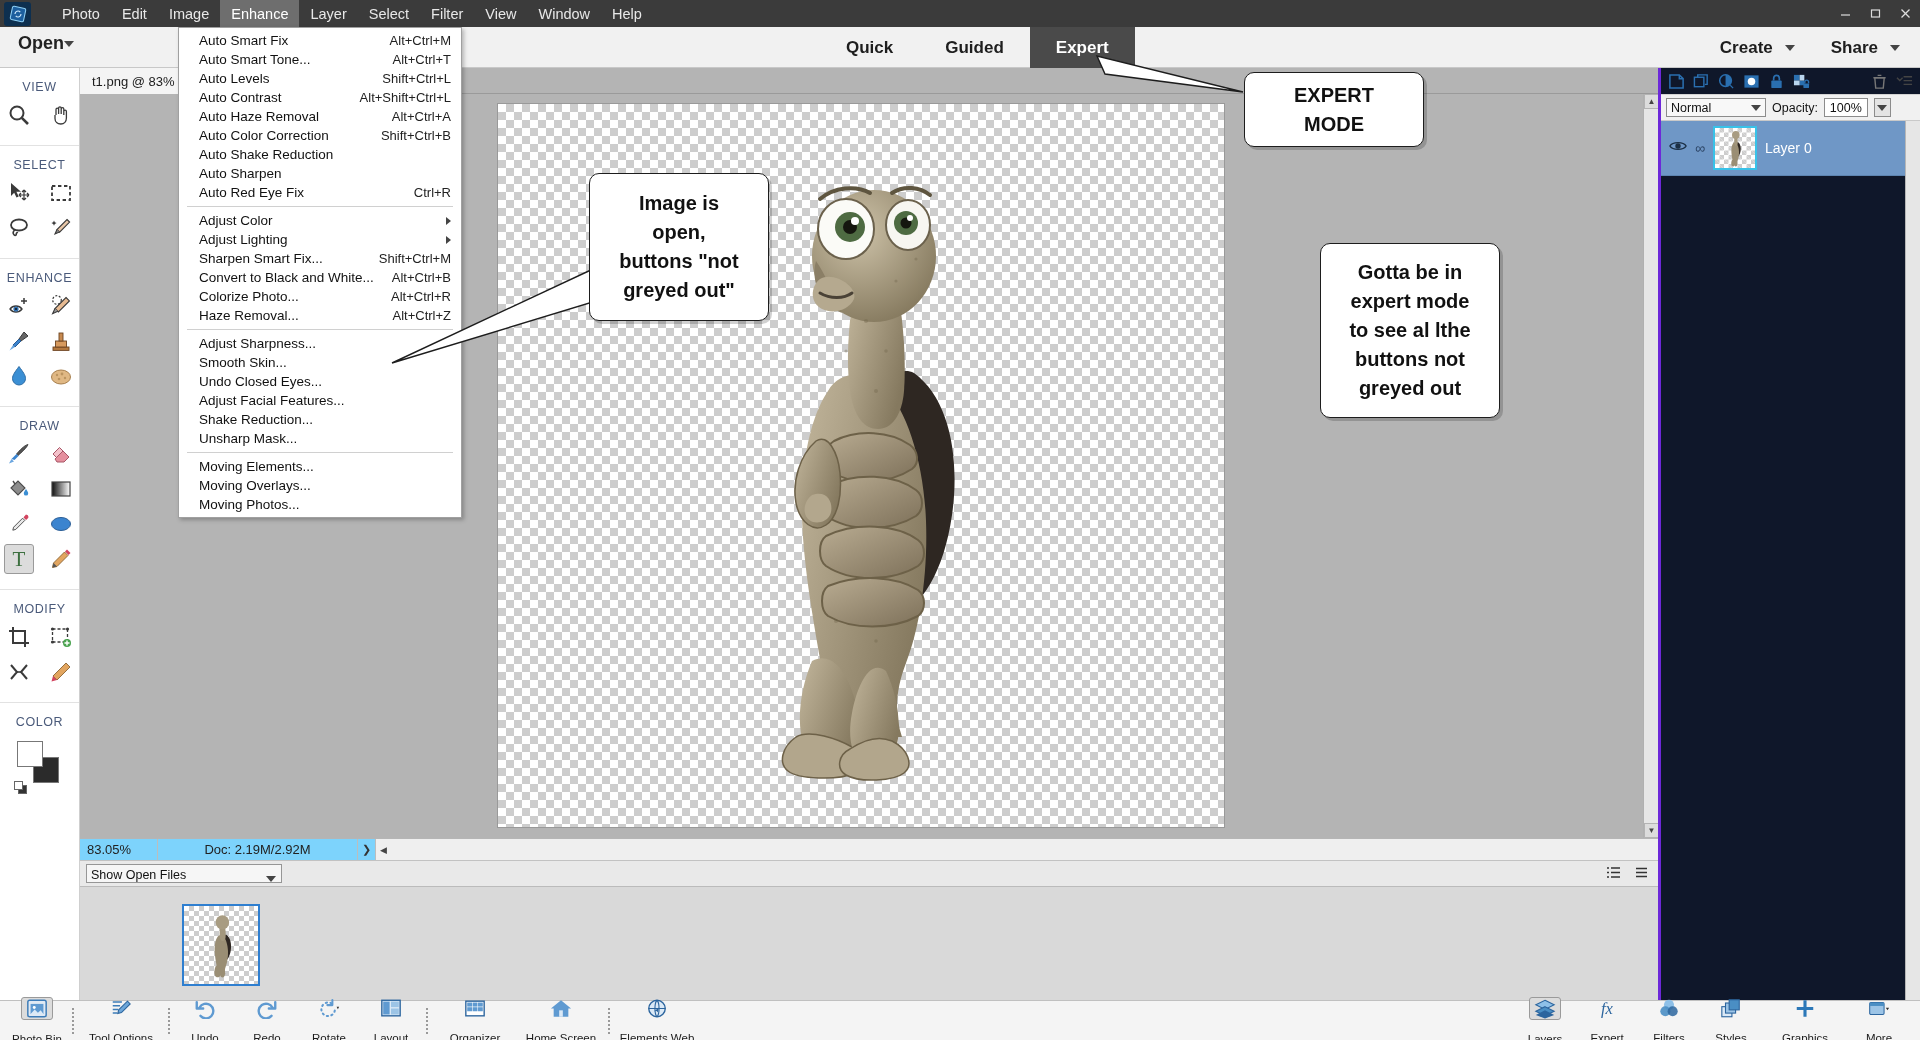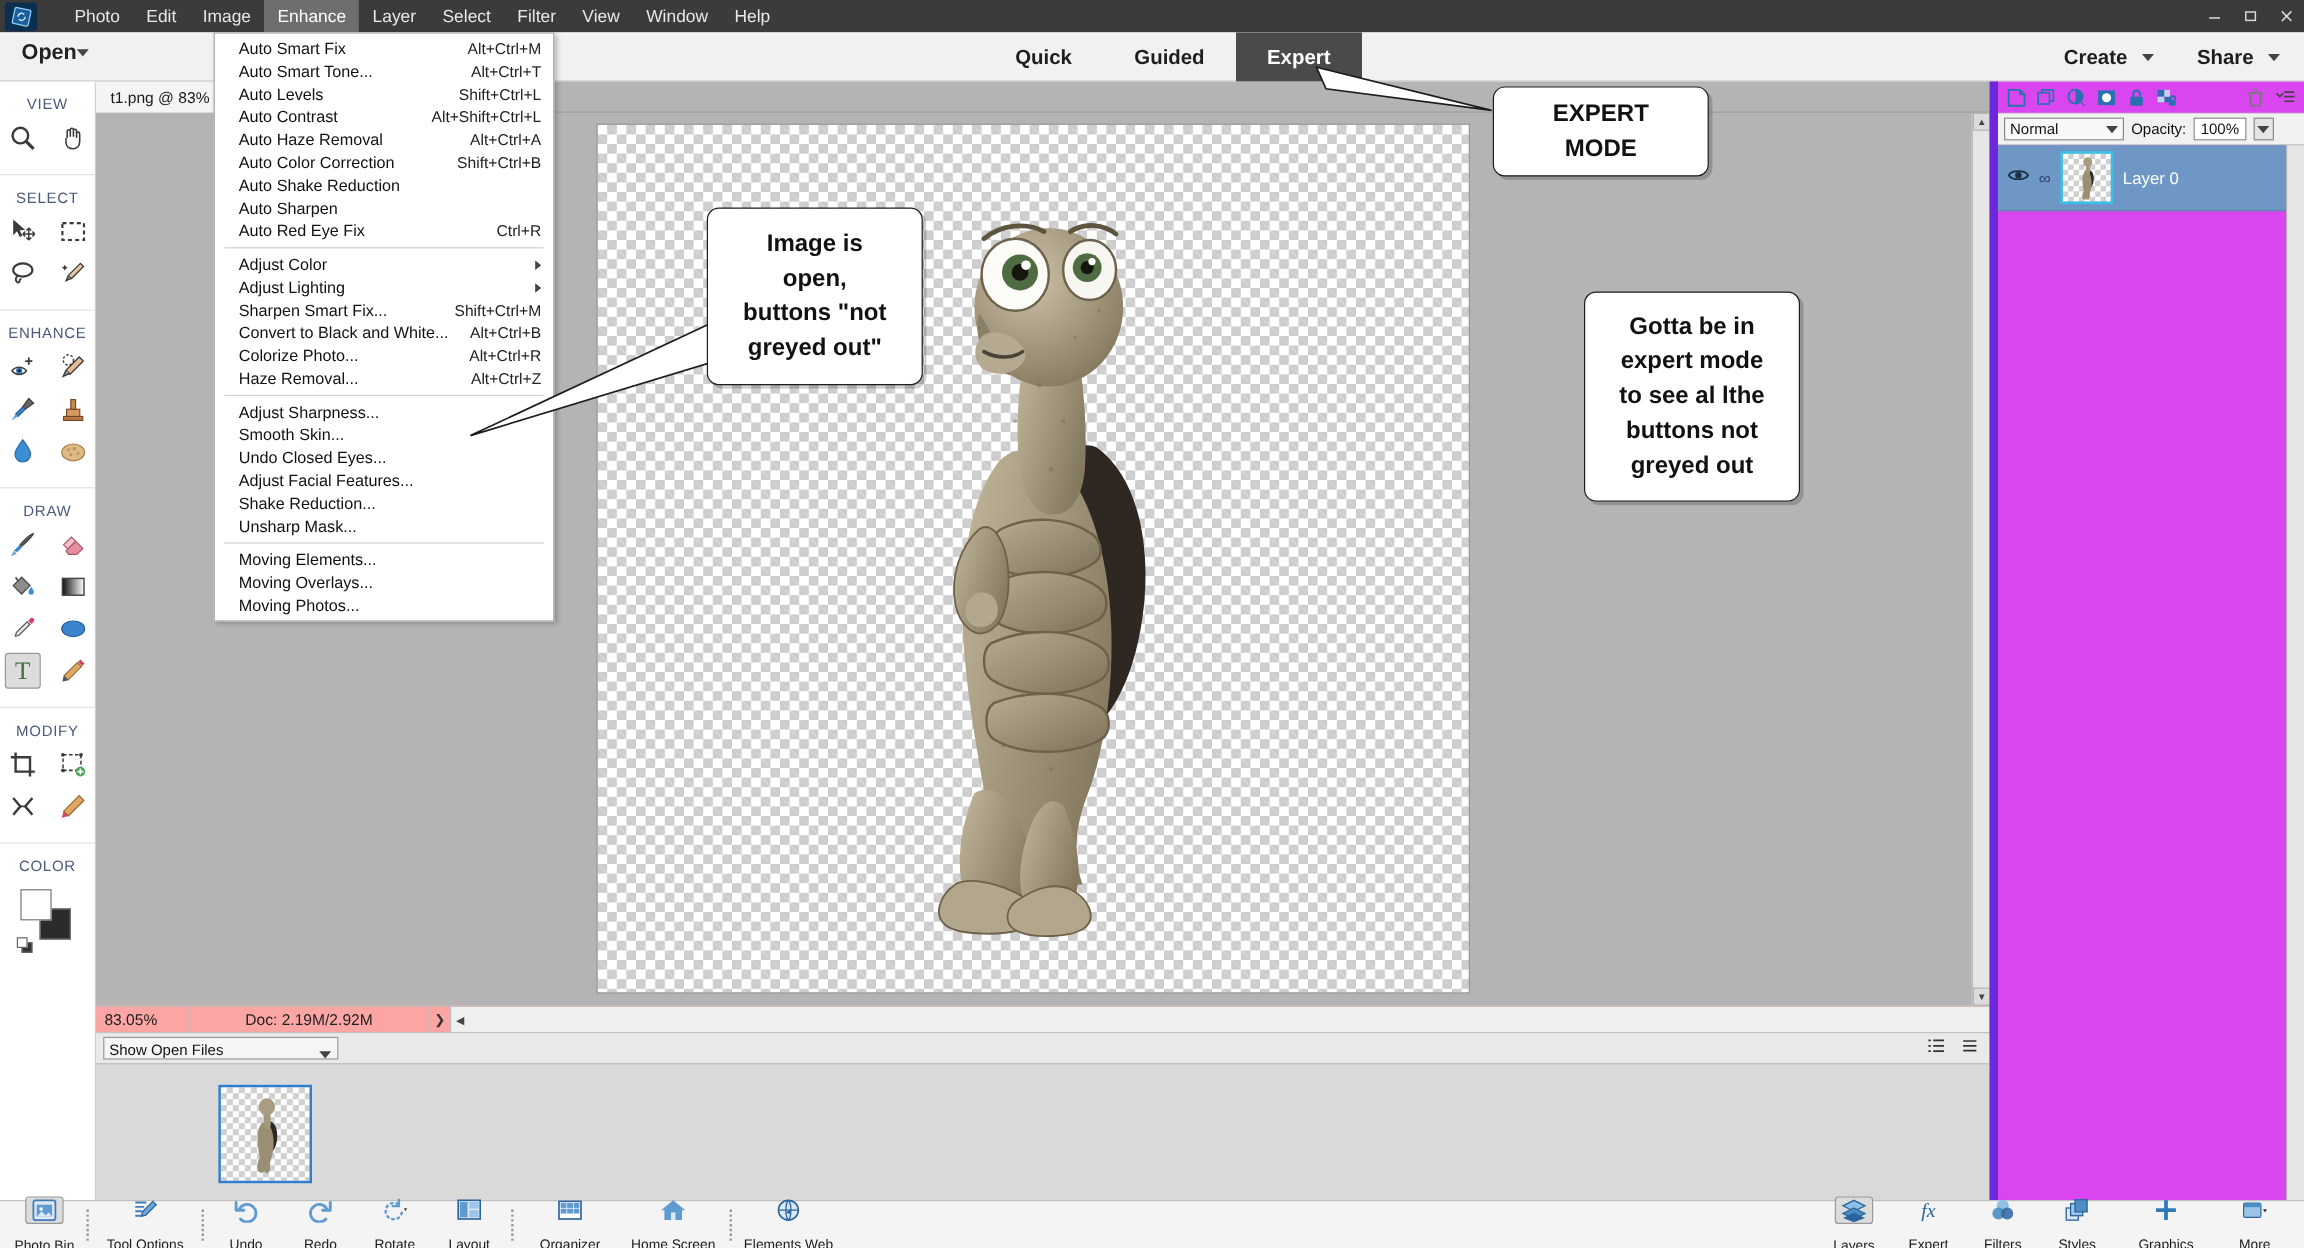--- a/index.html
+++ b/index.html
@@ -139,21 +139,21 @@
   .vs-arrow {
     width: 15px; height: 15px; background: #dcdcdc;
     display: flex; align-items: center; justify-content: center;
     border: 1px solid #b3b3b3; font-size: 8px; color: #444;
   }
   .vs-arrow.bottom { position: absolute; bottom: 0; }
 
   
   .statusbar {
     position: absolute; left: 80px; top: 838px; width: 1578px; height: 22px;
-    background: #fca5a5; border-top: 1px solid #b5b5b5;
+    background: #7dd3fc; border-top: 1px solid #b5b5b5;
     display: flex; align-items: center; font-size: 13px; color: #222;
   }
   .status-zoom {
     width: 78px; padding-left: 7px; height: 22px; display: flex;
     align-items: center; border-right: 1px solid #bdbdbd;
   }
   .status-doc {
     width: 200px; height: 22px; display: flex; align-items: center;
     justify-content: center; border-right: 1px solid #bdbdbd;
   }
@@ -195,21 +195,21 @@
     background-image:
       linear-gradient(45deg, #cdcdcd 25%, transparent 25%, transparent 75%, #cdcdcd 75%),
       linear-gradient(45deg, #cdcdcd 25%, #ffffff 25%, #ffffff 75%, #cdcdcd 75%);
     background-size: 10px 10px; background-position: 0 0, 5px 5px;
     display: flex; align-items: center; justify-content: center;
   }
 
   
   .right-panel {
     position: absolute; left: 1658px; top: 68px; width: 262px; height: 932px;
-    background: #d946ef; border-left: 7px solid #6d28d9;
+    background: #0f172a; border-left: 3px solid #6d28d9;
   }
   .panel-iconrow {
     height: 27px; display: flex; align-items: center; gap: 8px;
     padding: 0 7px; border-bottom: 1px solid #d3d3d3;
   }
   .panel-iconrow svg { width: 17px; height: 17px; }
   .panel-icon { display: flex; align-items: center; }
   .panel-spacer { flex: 1; }
   .blend-row {
     height: 26px; display: flex; align-items: center; padding: 0 5px; gap: 6px;

